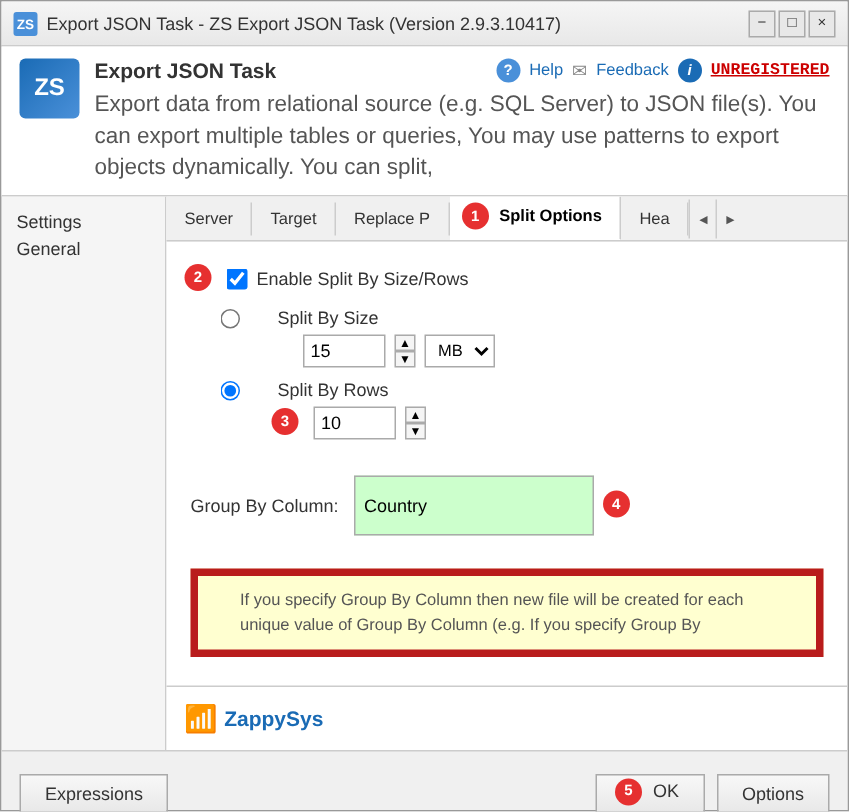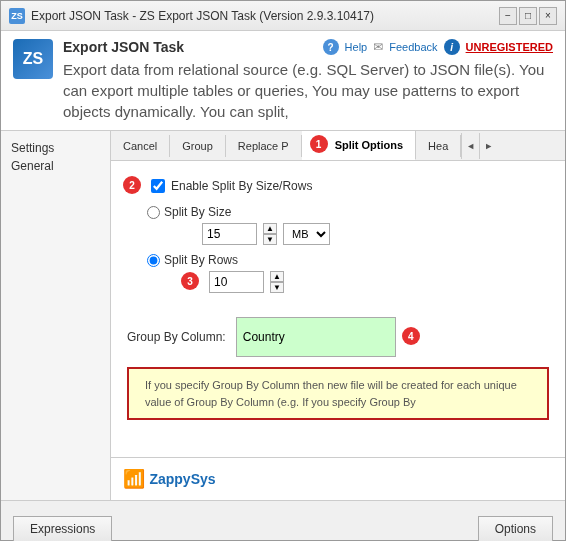--- a/index.html
+++ b/index.html
@@ -107,20 +107,21 @@
       display: flex; align-items: center; gap: 2px;
     }
     .link-feedback {
       color: #1a6bb5;
       text-decoration: none;
     }
     .link-unregistered {
       color: #cc0000;
       text-decoration: underline;
       font-weight: bold;
+      font-family: Liberation Mono, monospace;
     }
     .header-desc {
       font-size: 15px;
       color: #555;
       line-height: 1.4;
     }
 
     
     .main-content {
       display: flex;
@@ -214,21 +215,21 @@
     
     .radio-group {
       margin-left: 20px;
       display: flex;
       flex-direction: column;
       gap: 8px;
     }
     .radio-row {
       display: flex;
       align-items: center;
-      gap: 4px;
+      gap: 25px;
     }
     .radio-row input[type=radio] {
       width: 13px;
       height: 13px;
     }
     .radio-label { font-size: 12px; color: #333; }
 
     
     .spinbox-row {
       display: flex;
@@ -288,25 +289,26 @@
       border: 1px solid #aaa;
       padding: 0 6px;
       font-size: 12px;
       background: #ccffcc;
       width: 160px;
     }
 
     
     .info-box {
       background: #ffffd0;
-      border: 2px solid #b91c1c;
-      padding: 8px 16px;
+      border: 5px solid #b91c1c;
+      padding: 8px 28px;
       font-size: 11px;
       color: #555;
       line-height: 1.5;
+      margin-top: 12px;
     }
 
     
     .logo-area {
       padding: 10px 12px;
       border-top: 1px solid #ccc;
     }
     .zappysys-logo {
       display: flex;
       align-items: center;
@@ -433,22 +435,22 @@
   <div class="main-content">
 
     <div class="sidebar">
       <div class="sidebar-item active">Settings</div>
       <div class="sidebar-item">General</div>
     </div>
 
     <div class="right-panel">
 
       <div class="tab-bar">
-        <div class="tab">Cancel</div>
-        <div class="tab">Group</div>
+        <div class="tab">Server</div>
+        <div class="tab">Target</div>
         <div class="tab">Replace P</div>
         <div class="tab active">
           <span class="badge">1</span>
           <span>Split Options</span>
         </div>
         <div class="tab">Hea</div>
         <button class="tab-nav-btn">◄</button>
         <button class="tab-nav-btn">►</button>
       </div>
 
@@ -517,17 +519,21 @@
           <span>ZappySys</span>
         </div>
       </div>
 
     </div>
   </div>
 
   <div class="bottom-bar">
     <button class="btn">Expressions</button>
     <div class="btn-group">
+      <button class="btn">
+        <span class="badge">5</span>
+        <span>OK</span>
+      </button>
       <button class="btn">Options</button>
     </div>
   </div>
 
 </div>
 
 </body></html>

